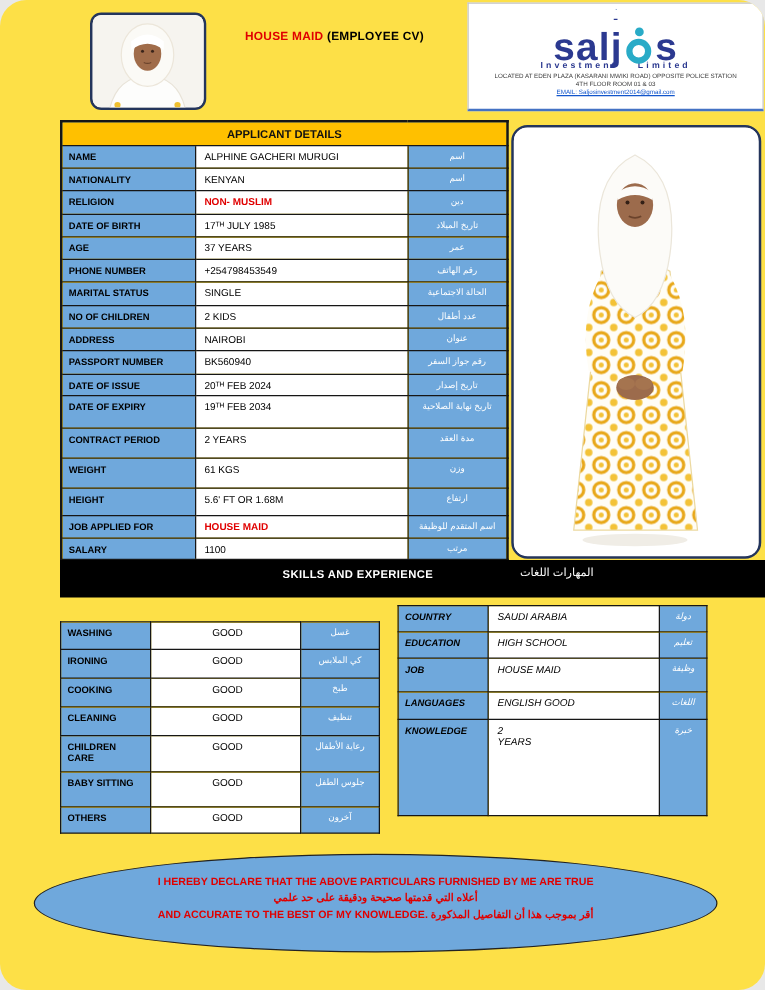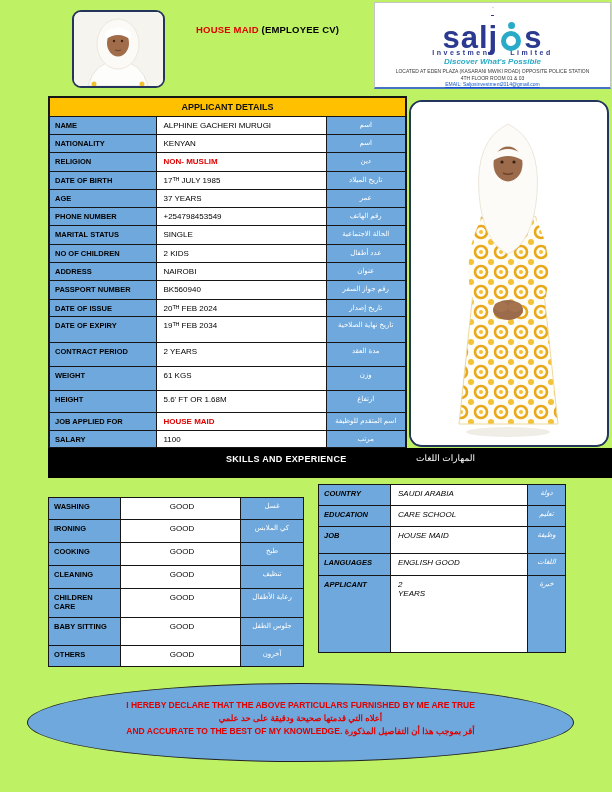--- a/index.html
+++ b/index.html
@@ -1,19 +1,19 @@
 <!DOCTYPE html>
 <html><head>
 <meta charset="utf-8">
 <style>
   * { box-sizing: border-box; margin: 0; padding: 0; }
   body { background: #e8e8e8; font-family: "Liberation Sans", sans-serif; }
   .page {
-    position: relative; width: 612px; height: 792px; background: #bef264;
-    margin: 0 auto; overflow: hidden; color: #000;
+    position: relative; width: 612px; height: 792px; background: #fde047;
+    margin: 0 auto; overflow: hidden; color: #000; border-radius: 21px;
   }
   
   .top-photo-frame {
     position: absolute; left: 72px; top: 10px; width: 93px; height: 78px;
     border: 2px solid #24355c; border-radius: 9px; overflow: hidden; background: #f7f5f1;
   }
   .doc-title { position: absolute; left: 196px; top: 24px; font-size: 9.5px; font-weight: bold; letter-spacing: .2px; }
   .doc-title .red { color: #e00000; }
   .logo-box {
     position: absolute; left: 374px; top: 2px; width: 237px; height: 87px;
@@ -113,21 +113,20 @@
         <span class="o-wrap">
             <span class="o-dot"></span>
             <span class="o-ring"></span>
           </span>
         <span>s</span>
       </div>
     </div>
     <div class="logo-subtitle">
       <span>Investment</span><span class="gap"></span><span>Limited</span>
     </div>
-    <div class="logo-tagline">Discover What's Possible</div>
     <div class="logo-address">
       <div>LOCATED AT EDEN PLAZA (KASARANI MWIKI ROAD) OPPOSITE POLICE STATION</div>
       <div>4TH FLOOR ROOM 01 &amp; 03</div>
       <div class="email">EMAIL: Saljosinvestment2014@gmail.com</div>
     </div>
   </div>
 
   <table class="main-tbl">
     <colgroup>
         <col style="width:107px">
@@ -319,35 +318,35 @@
         <col style="width:38px">
       </colgroup>
     <tbody>
         <tr style="height:21px">
           <td class="lbl">COUNTRY</td>
           <td class="val">SAUDI ARABIA</td>
           <td class="ar">دولة</td>
         </tr>
     <tr style="height:21px">
           <td class="lbl">EDUCATION</td>
-          <td class="val">CARE SCHOOL</td>
+          <td class="val">HIGH SCHOOL</td>
           <td class="ar">تعليم</td>
         </tr>
     <tr style="height:27px">
           <td class="lbl">JOB</td>
           <td class="val">HOUSE MAID</td>
           <td class="ar">وظيفة</td>
         </tr>
     <tr style="height:22px">
           <td class="lbl">LANGUAGES</td>
           <td class="val">ENGLISH GOOD</td>
           <td class="ar">اللغات</td>
         </tr>
     <tr style="height:77px">
-          <td class="lbl">APPLICANT</td>
+          <td class="lbl">KNOWLEDGE</td>
           <td class="val pre-line">2
 YEARS</td>
           <td class="ar">خبرة</td>
         </tr>
   </tbody>
     </table>
 
   <div class="declaration">
     <div class="txt">
       <div>I HEREBY DECLARE THAT THE ABOVE PARTICULARS FURNISHED BY ME ARE TRUE</div>

